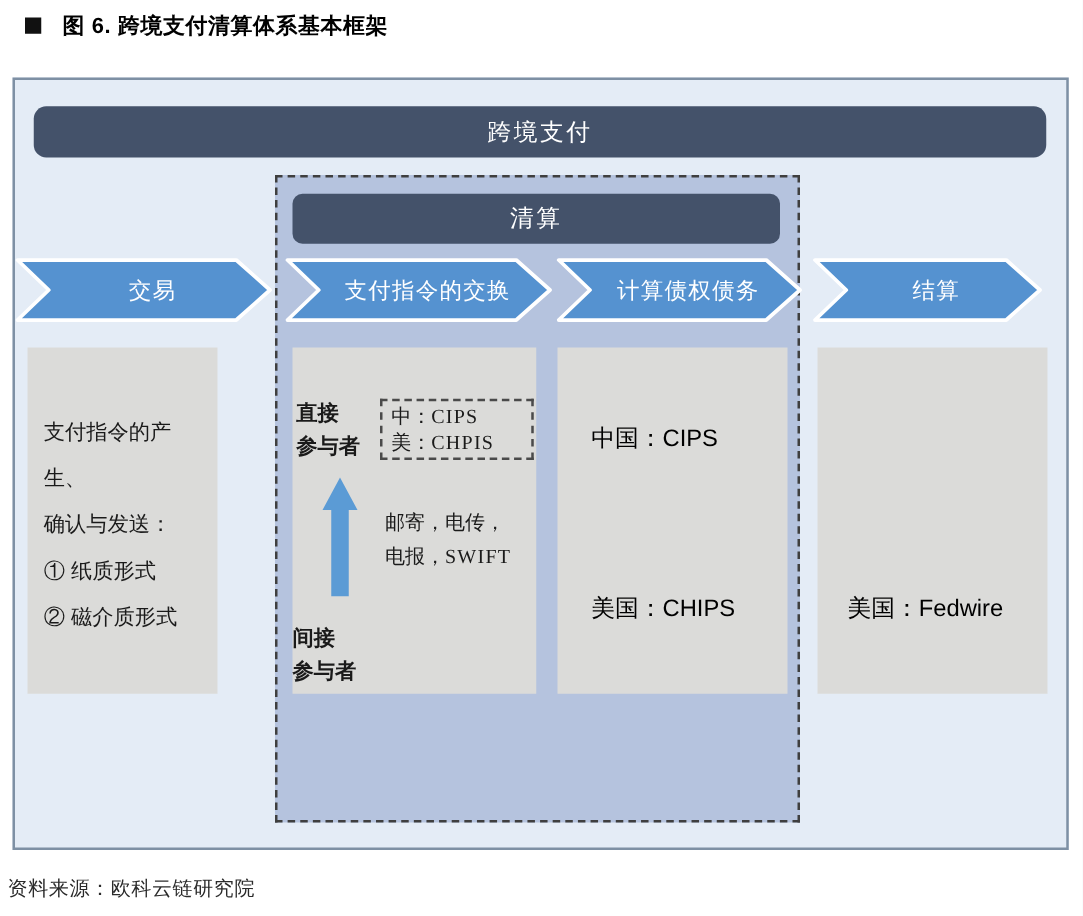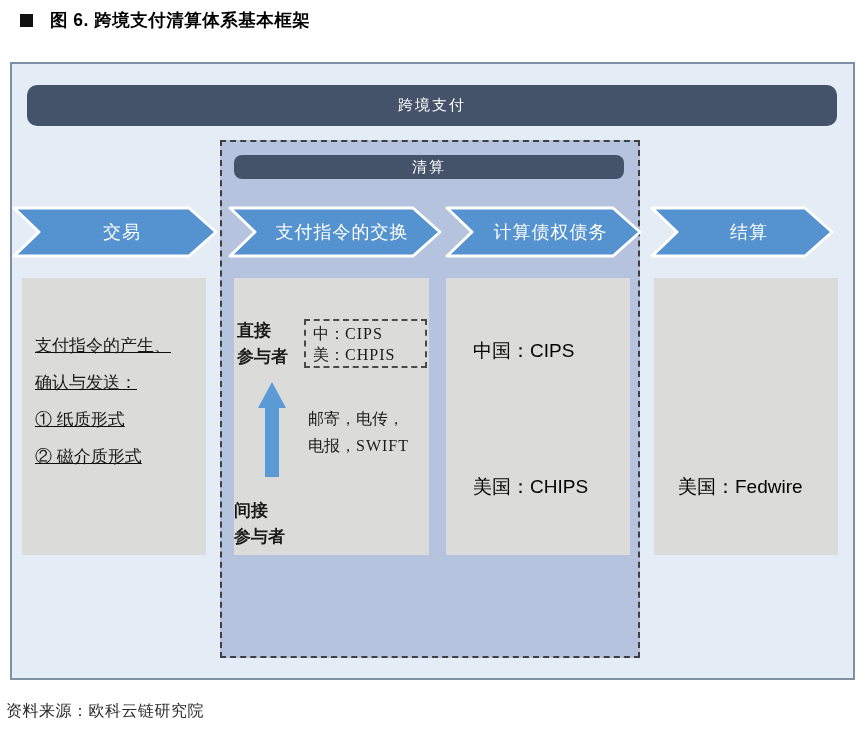--- a/index.html
+++ b/index.html
@@ -44,41 +44,41 @@
     box-sizing: content-box;
   }
 
   .dark-bar {
     position: absolute;
     background: #44526a;
     color: #ffffff;
     display: flex;
     align-items: center;
     justify-content: center;
-    font-size: 15px;
+    font-size: 19px;
     font-weight: 500;
     letter-spacing: 2px;
   }
   .top-bar {
     left: 15px; top: 21px;
     width: 810px; height: 41px;
     border-radius: 10px;
   }
 
   .dashed-box {
     position: absolute;
     left: 208px; top: 76px;
     width: 420px; height: 518px;
     background: #b5c3de;
     border: 2px dashed #3f3f3f;
     box-sizing: border-box;
   }
   .clearing-bar {
     left: 12px; top: 13px;
-    width: 390px; height: 24px;
+    width: 390px; height: 40px;
     border-radius: 8px;
   }
 
   
   .stage-arrow {
     position: absolute;
     top: 142px;
     height: 52px;
   }
   .stage-arrow svg { position: absolute; left: 0; top: 0; overflow: visible; }
@@ -105,21 +105,21 @@
   .arrow-3 { left: 433px; width: 197px; }
   .arrow-4 { left: 638px; width: 184px; }
 
   
   .content-box {
     position: absolute;
     top: 214px;
     height: 277px;
     background: #dbdbd9;
   }
-  .box-1 { left: 10px;  width: 184px; text-decoration: underline; }
+  .box-1 { left: 10px;  width: 152px; }
   .box-2 { left: 222px; width: 195px; }
   .box-3 { left: 434px; width: 184px; }
   .box-4 { left: 642px; width: 184px; }
 
   .box-1 .lines {
     padding: 49px 6px 0 13px;
     font-size: 17px;
     line-height: 37px;
     color: #1a1a1a;
   }

